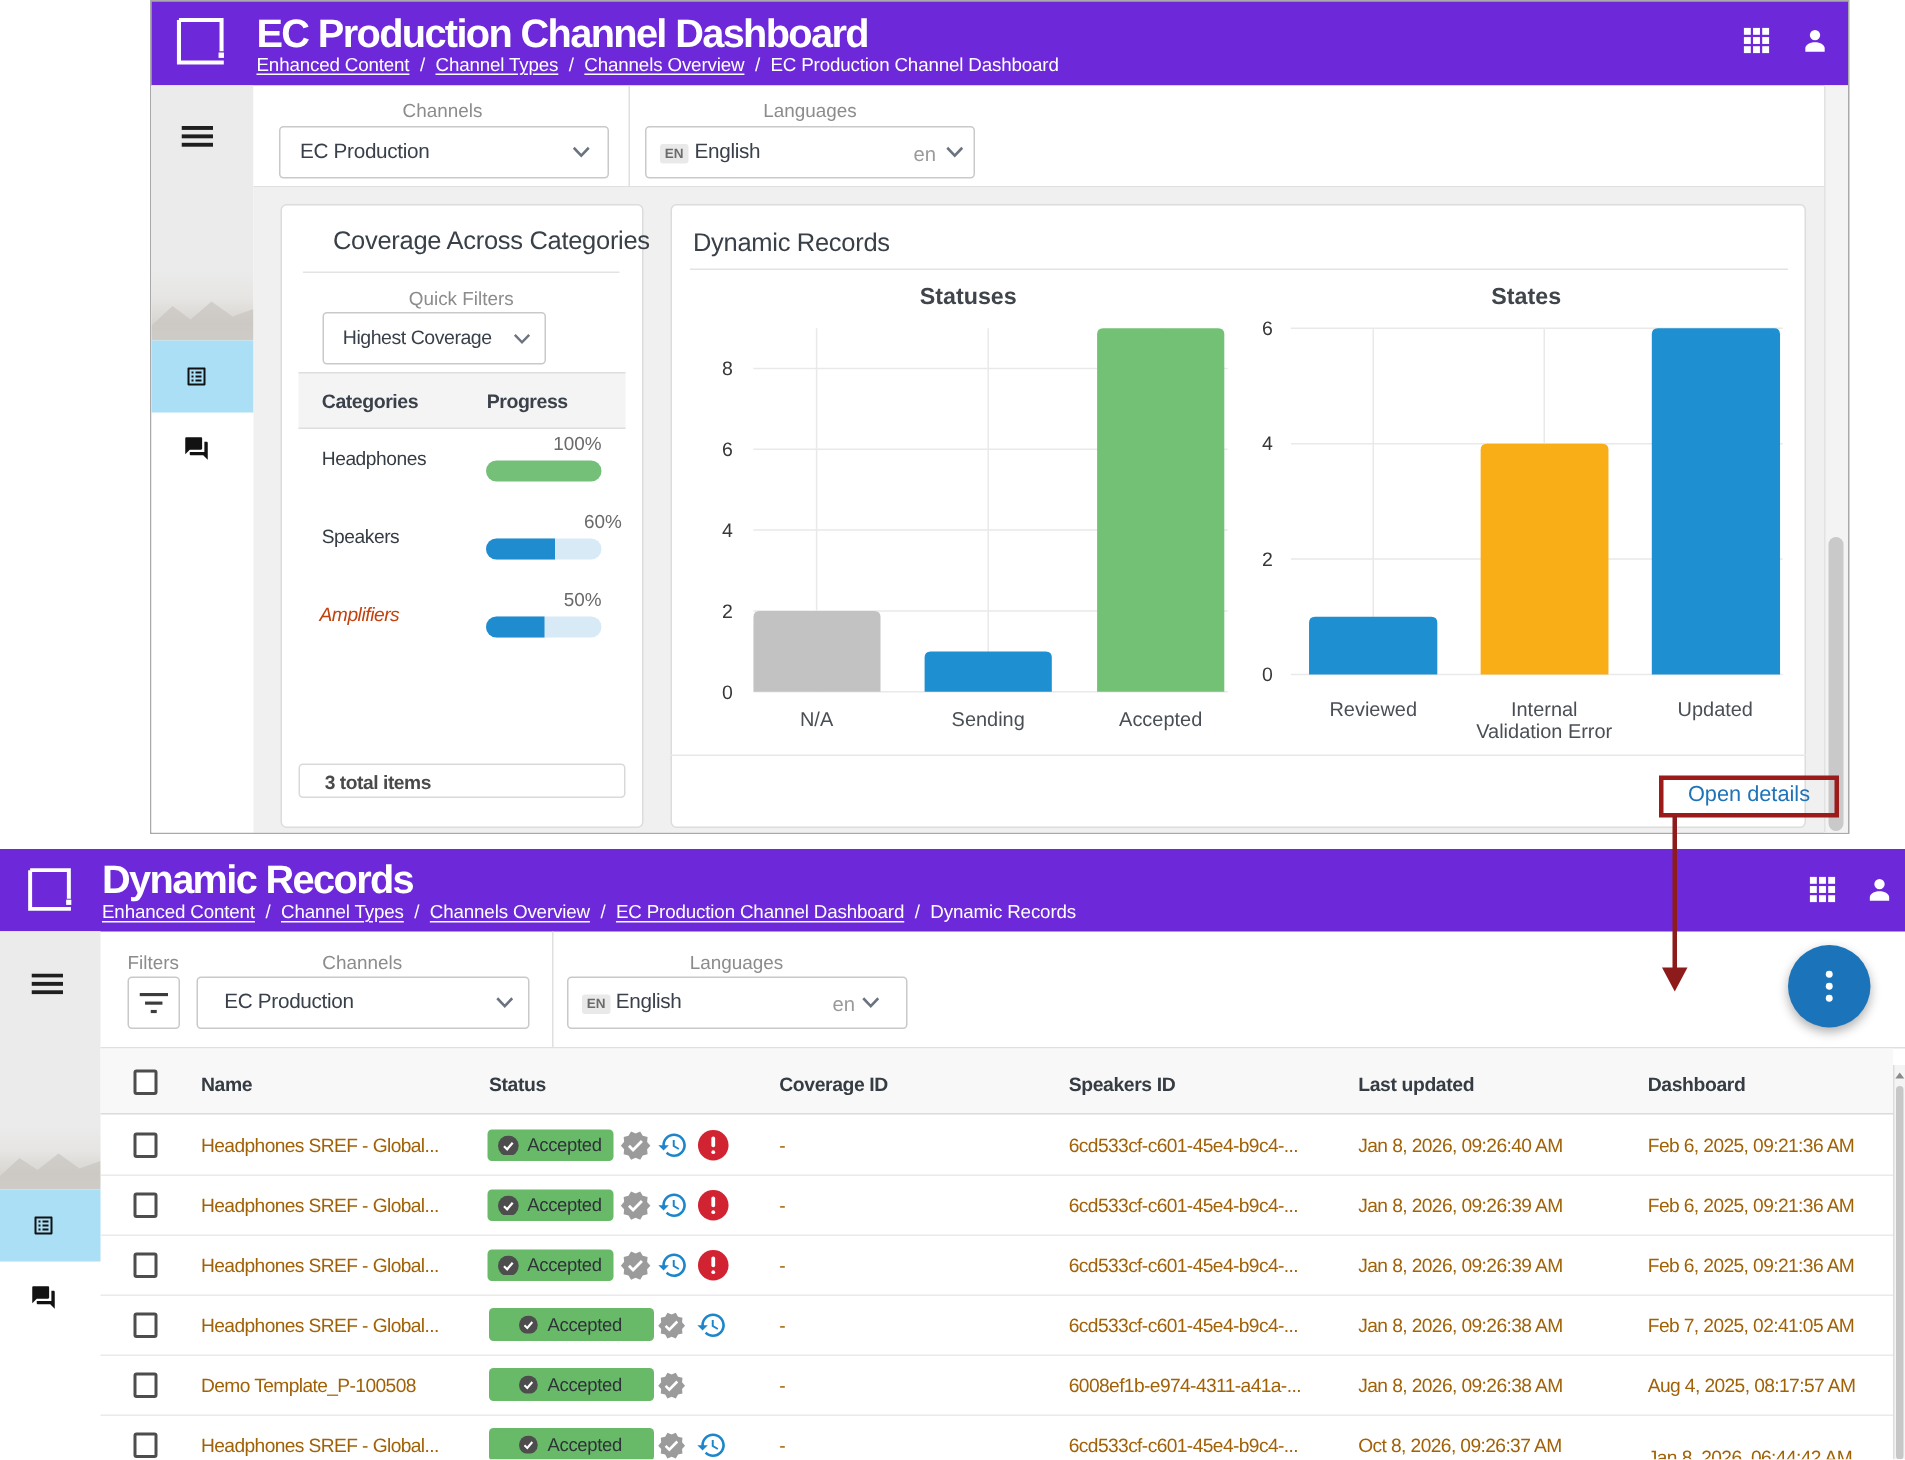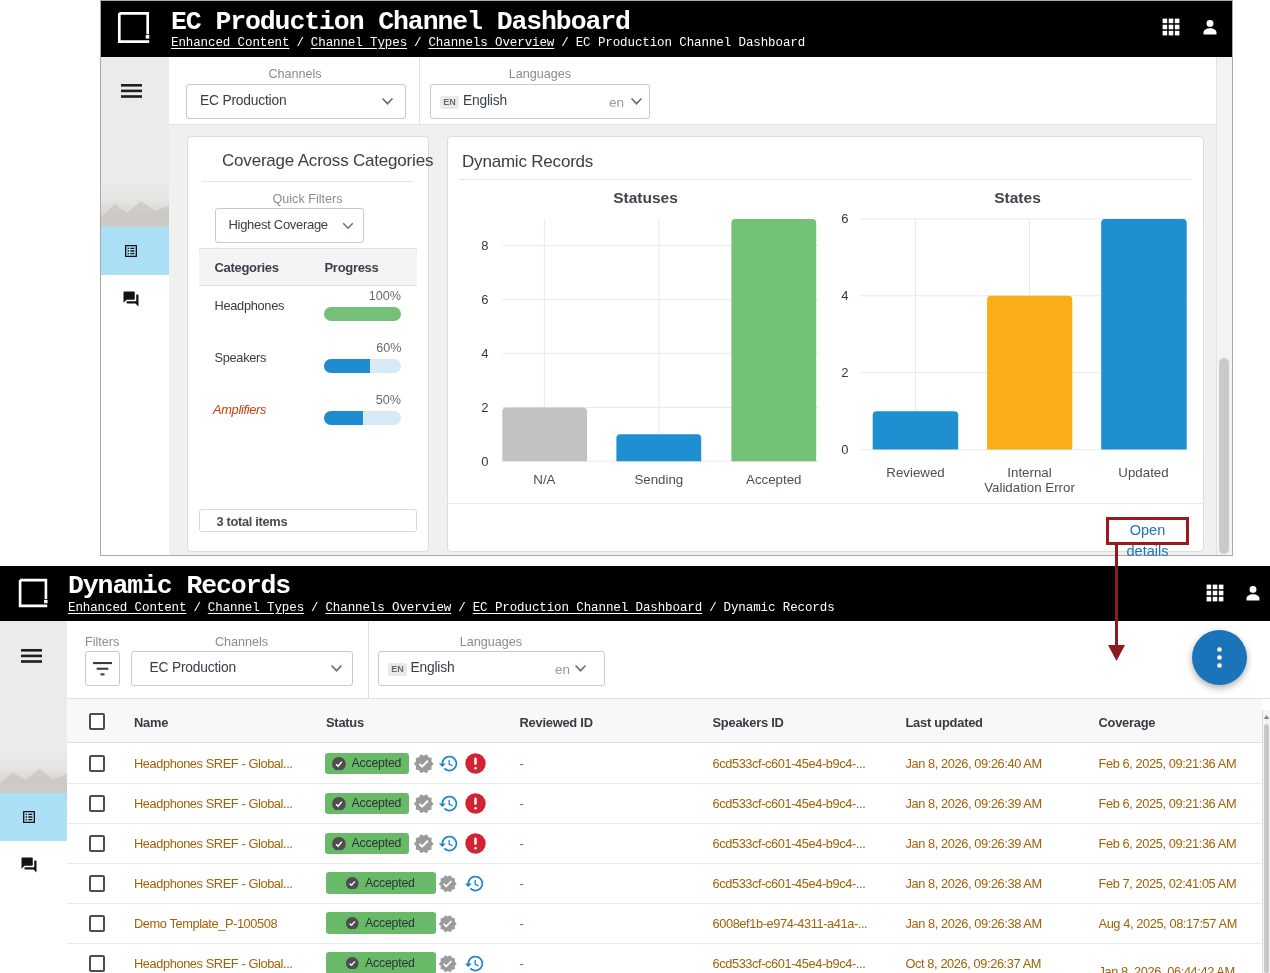--- a/index.html
+++ b/index.html
@@ -5,21 +5,21 @@
   html,body{margin:0;padding:0;background:#fff;}
   body{font-family:"Liberation Sans",sans-serif;-webkit-font-smoothing:antialiased;}
   .abs{position:absolute;}
   #page{position:relative;width:1270px;height:973px;background:#fff;overflow:hidden;}
   .lbl{position:absolute;font-size:12.6px;color:#8c8c8c;text-align:center;white-space:nowrap;}
   .sel{position:absolute;background:#fff;border:1px solid #c9c9c9;border-radius:3px;box-sizing:border-box;}
   .seltxt{position:absolute;font-size:13.8px;letter-spacing:-0.2px;color:#39404a;white-space:nowrap;}
   .bc a{color:#fff;text-decoration:underline;text-underline-offset:2px;}
   .bc{color:#fff;font-size:12.5px !important;letter-spacing:-0.1px;}
   .bc .sep{margin:0 7px;text-decoration:none;}
-  .hdr{position:absolute;background:#000000;font-family:Liberation Mono, monospace;}
+  .hdr{position:absolute;background:#6d28d9;}
   .cb{position:absolute;width:13px;height:13px;border:2px solid #4d4d4d;border-radius:2px;background:#fff;}
   .rowtxt{position:absolute;font-size:12.8px;letter-spacing:-0.4px;color:#a16207;white-space:nowrap;}
   .hdtxt{position:absolute;font-size:12.9px;letter-spacing:-0.25px;font-weight:700;color:#363c43;white-space:nowrap;}
 </style>
 </head>
 <body>
 <div id="page">
 
 <div class="abs" id="shot1" style="left:100px;top:0;width:1131px;height:554px;border:1px solid #a9a9a9;background:#fff;">
 
@@ -104,21 +104,21 @@
 <svg class="abs" style="left:342px;top:221.5px;" width="12" height="8" viewBox="0 0 12 8">
       <path d="M1.2 1.2 L6 6.2 L10.8 1.2" fill="none" stroke="#6b7280" stroke-width="1.6"></path>
     </svg>
 <div class="abs" style="left:198.5px;top:247.5px;width:218px;height:38px;background:#f4f4f4;border-top:1px solid #dedede;border-bottom:1px solid #dedede;box-sizing:border-box;"></div>
 <div class="abs" style="left:214.5px;top:259.5px;font-size:13px;letter-spacing:-0.3px;font-weight:700;color:#3b414a;">Categories</div>
 <div class="abs" style="left:324.5px;top:259.5px;font-size:13px;letter-spacing:-0.3px;font-weight:700;color:#3b414a;">Progress</div>
 <div class="abs" style="left:214.5px;top:298px;font-size:12.8px;letter-spacing:-0.3px;color:#363c43;">Headphones</div>
 <div class="abs" style="left:323.5px;top:289px;width:77.5px;text-align:right;font-size:12.6px;color:#6a6a6a;">100%</div>
 <div class="abs" style="left:323.5px;top:306.5px;width:77.5px;height:14.5px;border-radius:7.5px;background:#74c078;"></div>
 <div class="abs" style="left:214.5px;top:350px;font-size:12.8px;letter-spacing:-0.3px;color:#363c43;">Speakers</div>
-<div class="abs" style="left:324px;top:341px;width:77.5px;text-align:right;font-size:12.6px;color:#6a6a6a;">60%</div>
+<div class="abs" style="left:337px;top:341px;width:77.5px;text-align:right;font-size:12.6px;color:#6a6a6a;">60%</div>
 <div class="abs" style="left:323.5px;top:358.5px;width:77.5px;height:14.5px;border-radius:7.5px;background:#d8eaf6;"></div>
 <div class="abs" style="left:323.5px;top:358.5px;width:46.5px;height:14.5px;border-radius:7.5px 0 0 7.5px;background:#1e8cce;"></div>
 <div class="abs" style="left:213px;top:402px;font-size:12.8px;letter-spacing:-0.3px;color:#c2410c;font-style:italic;">Amplifiers</div>
 <div class="abs" style="left:323.5px;top:393px;width:77.5px;text-align:right;font-size:12.6px;color:#6a6a6a;">50%</div>
 <div class="abs" style="left:323.5px;top:410.5px;width:77.5px;height:14.5px;border-radius:7.5px;background:#d8eaf6;"></div>
 <div class="abs" style="left:323.5px;top:410.5px;width:39px;height:14.5px;border-radius:7.5px 0 0 7.5px;background:#1e8cce;"></div>
 <div class="abs" style="left:198.5px;top:509px;width:218px;height:23px;border:1px solid #d9d9d9;border-radius:3px;box-sizing:border-box;"></div>
 <div class="abs" style="left:216.5px;top:513.5px;font-size:12.8px;letter-spacing:-0.3px;font-weight:700;color:#4a4a4a;">3 total items</div>
 
 <div class="abs" style="left:447px;top:136px;width:757px;height:415.5px;background:#fff;border:1px solid #dcdcdc;border-radius:4px;box-sizing:border-box;"></div>
@@ -165,21 +165,21 @@
     <text x="97.4" y="299">N/A</text>
         <text x="211.8" y="299">Sending</text>
         <text x="326.8" y="299">Accepted</text>
     <text x="468.5" y="292">Reviewed</text>
         <text x="582.5" y="292">Internal</text>
         <text x="582.5" y="307">Validation Error</text>
         <text x="696.5" y="292">Updated</text>
   </g>
 </svg>
 <div class="abs" style="left:447px;top:503px;width:757px;height:1px;background:#e8e8e8;"></div>
-<div class="abs" style="left:1106px;top:517px;width:83px;height:28px;border:3px solid #9b1b1b;box-sizing:border-box;text-align:center;"><span style="font-size:14.5px;color:#1f73b9;line-height:21px;">Open details</span></div>
+<div class="abs" style="left:1106px;top:517px;width:120px;height:28px;border:3px solid #9b1b1b;box-sizing:border-box;text-align:center;"><span style="font-size:14.5px;color:#1f73b9;line-height:21px;">Open details</span></div>
 <svg class="abs" style="left:1106px;top:540px;z-index:60;" width="21" height="125" viewBox="0 0 21 125">
   <line x1="10.5" y1="4" x2="10.5" y2="106" stroke="#8e1b1b" stroke-width="3"></line>
   <path d="M2 105 H19 L10.5 121 Z" fill="#8e1b1b"></path>
 </svg>
 
 <div class="hdr" style="left:0;top:566px;width:1270px;height:55px;">
   <svg class="abs" style="left:18px;top:12px;" width="30" height="30" viewBox="0 0 33 33">
     <path d="M2.3 2.3 H30.7 V23.2 M2.3 2.3 V30.7 H32.2" fill="none" stroke="#fff" stroke-width="2.9"></path>
     <rect x="28.7" y="24" width="3.8" height="3.8" fill="#fff"></rect>
   </svg>
@@ -258,24 +258,24 @@
         <circle cx="27.5" cy="19.5" r="2.3"></circle>
         <circle cx="27.5" cy="27.5" r="2.3"></circle>
         <circle cx="27.5" cy="35.5" r="2.3"></circle>
       </g>
     </svg>
 
 <div class="abs" style="left:67px;top:699px;width:1195px;height:44px;background:#f8f8f8;border-bottom:1px solid #dcdcdc;box-sizing:border-box;"></div>
 <div class="cb" style="left:88.7px;top:713px;width:12.7px;height:12.7px;"></div>
 <div class="hdtxt" style="left:134px;top:715px;">Name</div>
 <div class="hdtxt" style="left:326px;top:715px;">Status</div>
-<div class="hdtxt" style="left:519.5px;top:715px;">Reviewed ID</div>
+<div class="hdtxt" style="left:519.5px;top:715px;">Coverage ID</div>
 <div class="hdtxt" style="left:712.5px;top:715px;">Speakers ID</div>
 <div class="hdtxt" style="left:905.5px;top:715px;">Last updated</div>
-<div class="hdtxt" style="left:1098.5px;top:715px;">Coverage</div>
+<div class="hdtxt" style="left:1098.5px;top:715px;">Dashboard</div>
 
 <div class="cb" style="left:88.7px;top:755px;width:12.7px;height:12.7px;"></div>
 <div class="rowtxt" style="left:134px;top:756px;">Headphones SREF - Global...</div>
 <div class="abs" style="left:325px;top:752.5px;width:83.5px;height:21.5px;background:#68ba68;border-radius:3px;"></div>
     <svg class="abs" style="left:332px;top:756.5px;" width="13.8" height="13.8" viewBox="0 0 13.8 13.8">
       <circle cx="6.9" cy="6.9" r="6.9" fill="#4d4d4d"></circle>
       <path d="M4 7.2 L6.1 9.2 L9.8 4.8" fill="none" stroke="#fff" stroke-width="1.5"></path>
     </svg>
     <div class="abs" style="left:351.5px;top:755.7px;font-size:12.3px;letter-spacing:-0.2px;color:#2e3338;">Accepted</div>
 <svg class="abs" style="left:412.5px;top:752.7px;" width="21.5" height="21.5" viewBox="0 0 24 24">

